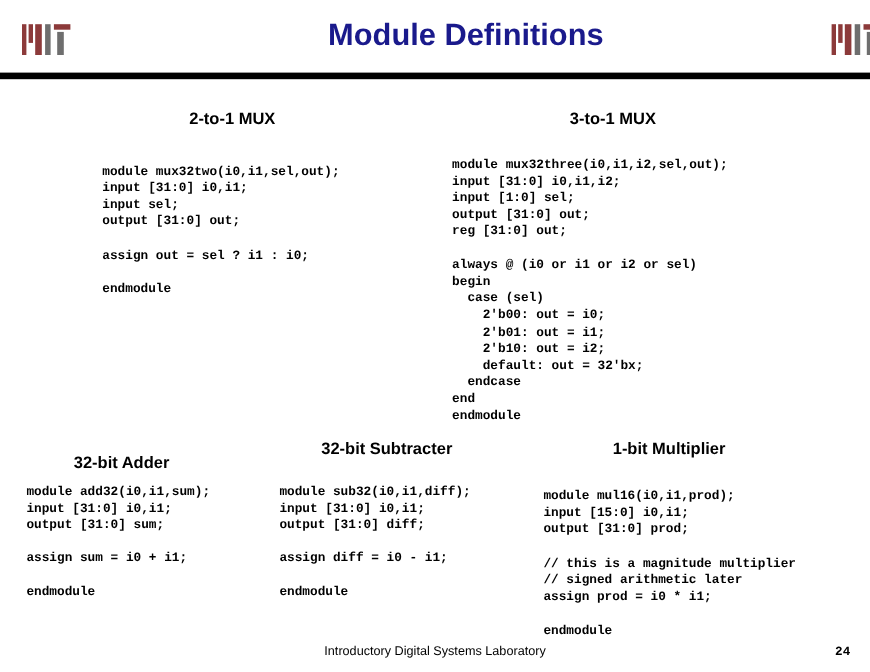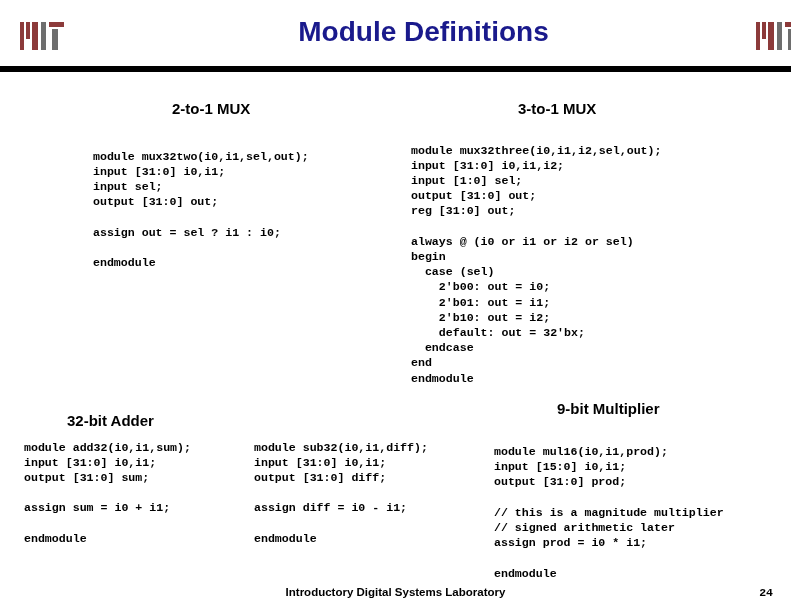--- a/index.html
+++ b/index.html
@@ -110,21 +110,21 @@
   #code-mul    { left: 494px; top: 420px; margin-top: 24px; }
 
   
   .footer-text {
     position: absolute;
     left: 0;
     top: 586px;
     width: 791px;
     text-align: center;
     font-size: 11.5px;
-    font-weight: bold;
+    font-weight: normal;
     color: #000000;
     font-family: "Liberation Sans", sans-serif;
   }
   .footer-page {
     position: absolute;
     right: 18px;
     top: 586px;
     font-size: 11.5px;
     font-weight: bold;
     color: #000000;
@@ -191,29 +191,30 @@
 
   <div class="sec-head" id="head-add">32-bit Adder</div>
   <pre class="code" id="code-add">module add32(i0,i1,sum);
 input [31:0] i0,i1;
 output [31:0] sum;
 
 assign sum = i0 + i1;
 
 endmodule</pre>
 
+  <div class="sec-head" id="head-sub">32-bit Subtracter</div>
   <pre class="code" id="code-sub">module sub32(i0,i1,diff);
 input [31:0] i0,i1;
 output [31:0] diff;
 
 assign diff = i0 - i1;
 
 endmodule</pre>
 
-  <div class="sec-head" id="head-mul">9-bit Multiplier</div>
+  <div class="sec-head" id="head-mul">1-bit Multiplier</div>
   <pre class="code" id="code-mul">module mul16(i0,i1,prod);
 input [15:0] i0,i1;
 output [31:0] prod;
 
 // this is a magnitude multiplier
 // signed arithmetic later
 assign prod = i0 * i1;
 
 endmodule</pre>
 

